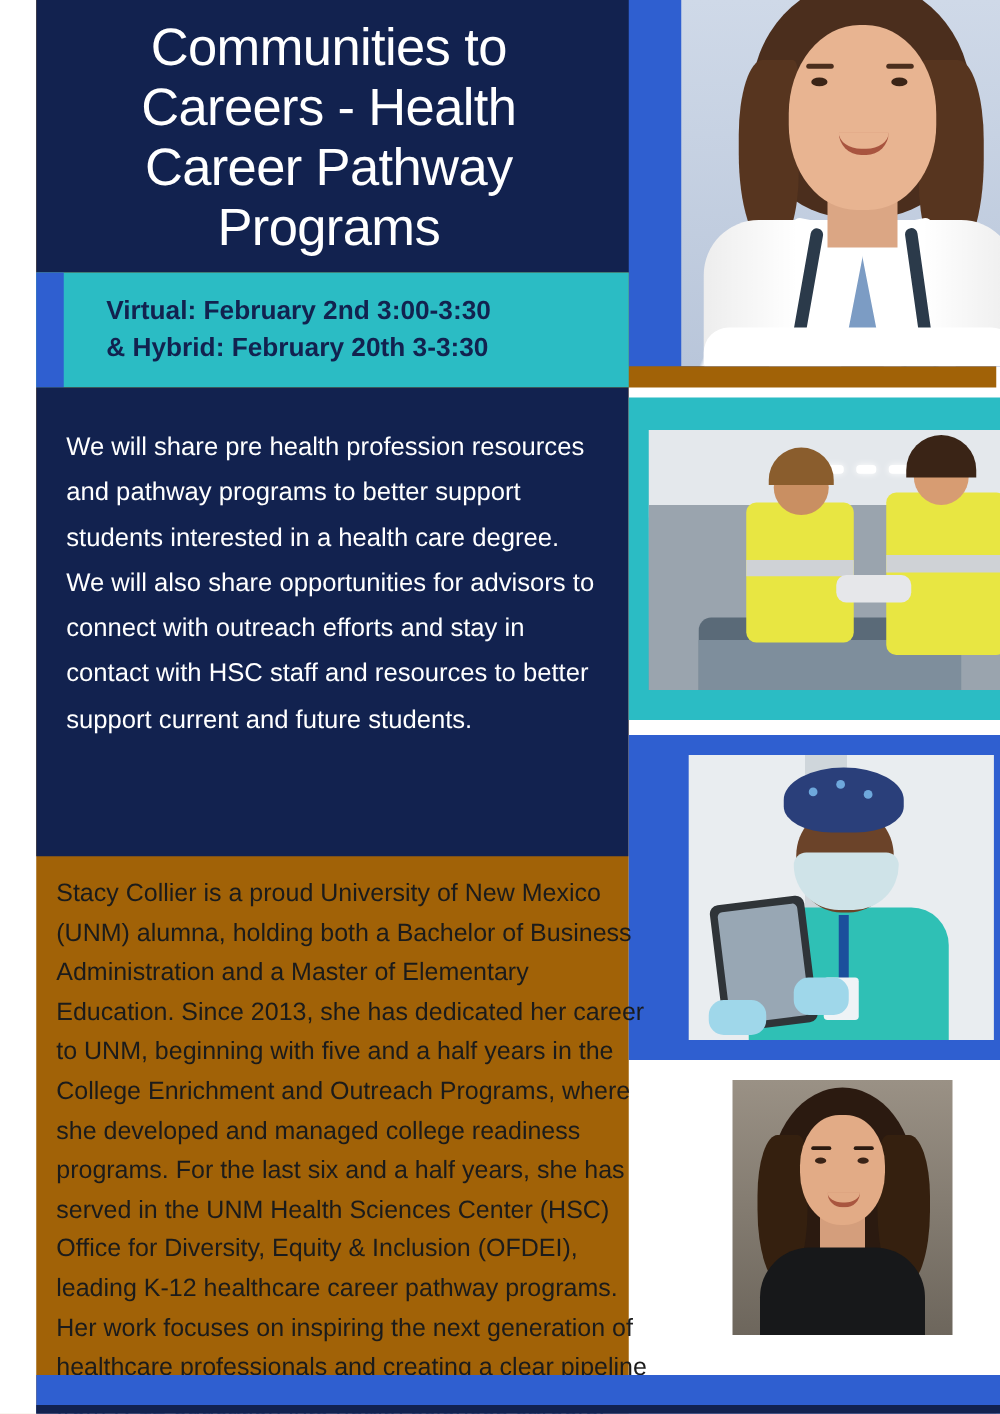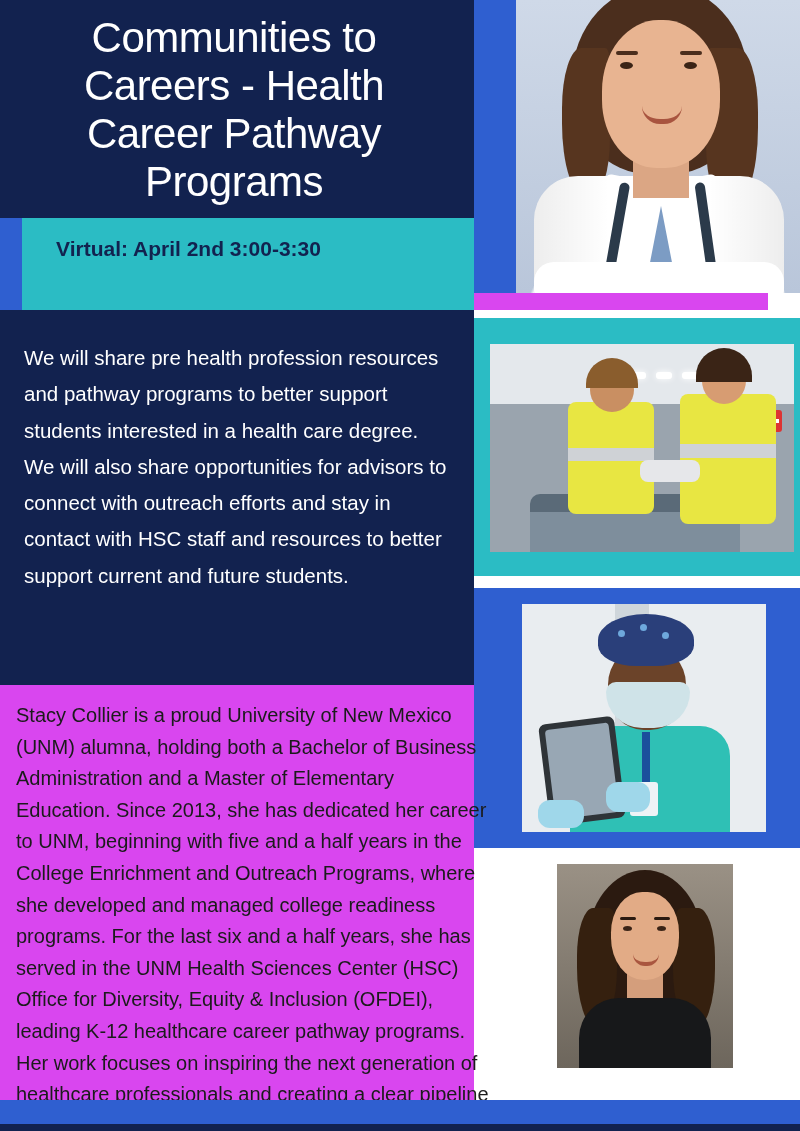--- a/index.html
+++ b/index.html
@@ -5,21 +5,22 @@
   * { box-sizing: border-box; margin: 0; padding: 0; }
   html, body {
     width: 800px; height: 1131px;
     font-family: "Liberation Sans", sans-serif;
     background: #ffffff;
     overflow: hidden;
   }
   .poster {
     position: relative;
     width: 768px; height: 1131px;
-    background: #d946ef;
+    background: #a16207;
+    margin-left: 29px;
   }
 
   
   .header-band {
     position: absolute;
     left: 0; top: 0;
     width: 800px; height: 218px;
     background: #12224f;
   }
   .header-title {
@@ -275,21 +276,22 @@
       <div class="doc-eye r"></div>
       <div class="doc-smile"></div>
       <div class="steth-head"></div>
       <div class="doc-arm"></div>
     </div>
   </div>
 
   <div class="date-band"></div>
   <div class="date-band-accent"></div>
   <div class="date-lines">
-    <div>Virtual: April 2nd 3:00-3:30</div>
+    <div>Virtual: February 2nd 3:00-3:30</div>
+    <div>&amp; Hybrid: February 20th 3-3:30</div>
   </div>
 
   <div class="body-band"></div>
   <div class="white-right"></div>
   <div class="body-text">We will share pre health profession resources and pathway programs to better support students interested in a health care degree. We will also share opportunities for advisors to connect with outreach efforts and stay in contact with HSC staff and resources to better support current and future students.</div>
 
   <div class="amb-frame"></div>
   <div class="amb-photo">
     <div class="amb-interior-top"></div>
     <div class="amb-light" style="left:140px;"></div>

